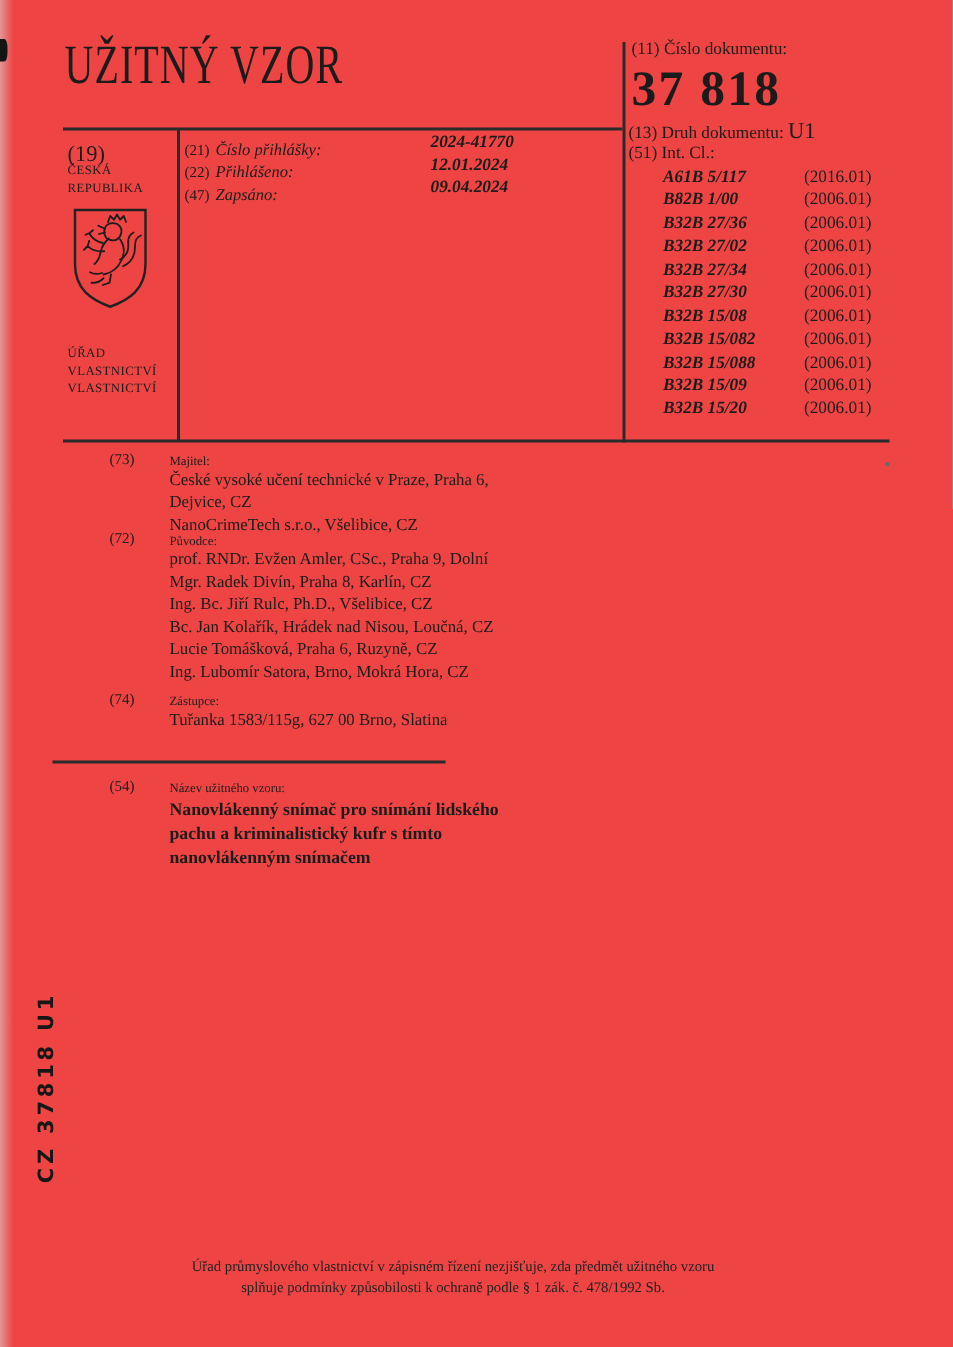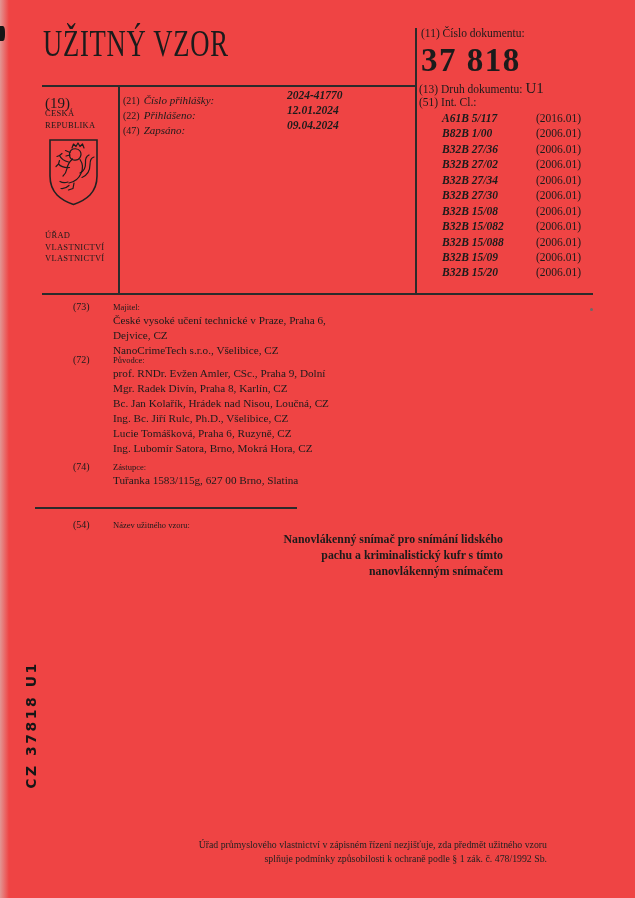--- a/index.html
+++ b/index.html
@@ -33,27 +33,27 @@
   
   .app-row{position:absolute;left:123px;white-space:nowrap;}
   .app-code{font-size:10px;}
   .app-label{font-size:11px;font-style:italic;}
   .app-value{position:absolute;left:164px;top:-1px;font-size:11.5px;font-weight:bold;font-style:italic;}
   
   .section{position:absolute;left:45px;width:430px;margin-left:28px;}
   .sec-code{position:absolute;left:0;top:0;font-size:10px;}
   .sec-label{position:absolute;left:40px;top:1px;font-size:8.5px;}
   .sec-lines{margin-left:40px;padding-top:12px;font-size:11.2px;line-height:15px;white-space:nowrap;}
-  .title-lines{margin-left:40px;padding-top:12px;font-size:11.8px;font-weight:bold;line-height:16px;white-space:nowrap;text-align:right;}
+  .title-lines{margin-left:40px;padding-top:12px;font-size:11.8px;font-weight:bold;line-height:16px;white-space:nowrap;}
   
   .side-id{left:-34px;top:717px;width:130px;text-align:center;
     transform:rotate(-90deg);transform-origin:center;
     font-family:"DejaVu Sans",sans-serif;font-weight:600;font-size:14px;letter-spacing:2.5px;color:#161616;}
   
-  .footer{left:57px;top:838px;width:490px;text-align:right;font-size:9.8px;line-height:14px;color:#222;}
+  .footer{left:57px;top:838px;width:490px;text-align:center;font-size:9.8px;line-height:14px;color:#222;}
   .shield{left:46px;top:136px;}
 </style>
 </head>
 <body>
 
 <div class="page">
 
   <div class="abs edge-band"></div>
   <div class="abs corner-tick"></div>
   <div class="abs speck" style="left:590px;top:308px;"></div>
@@ -185,22 +185,22 @@
       <div>NanoCrimeTech s.r.o., Všelibice, CZ</div>
     </div>
   </div>
 
   <div class="section" style="top:354px;">
     <span class="sec-code">(72)</span>
     <span class="sec-label">Původce:</span>
     <div class="sec-lines">
       <div>prof. RNDr. Evžen Amler, CSc., Praha 9, Dolní</div>
       <div>Mgr. Radek Divín, Praha 8, Karlín, CZ</div>
+      <div>Ing. Bc. Jiří Rulc, Ph.D., Všelibice, CZ</div>
       <div>Bc. Jan Kolařík, Hrádek nad Nisou, Loučná, CZ</div>
-      <div>Ing. Bc. Jiří Rulc, Ph.D., Všelibice, CZ</div>
       <div>Lucie Tomášková, Praha 6, Ruzyně, CZ</div>
       <div>Ing. Lubomír Satora, Brno, Mokrá Hora, CZ</div>
     </div>
   </div>
 
   <div class="section" style="top:461px;">
     <span class="sec-code">(74)</span>
     <span class="sec-label">Zástupce:</span>
     <div class="sec-lines">
       <div>Tuřanka 1583/115g, 627 00 Brno, Slatina</div>

